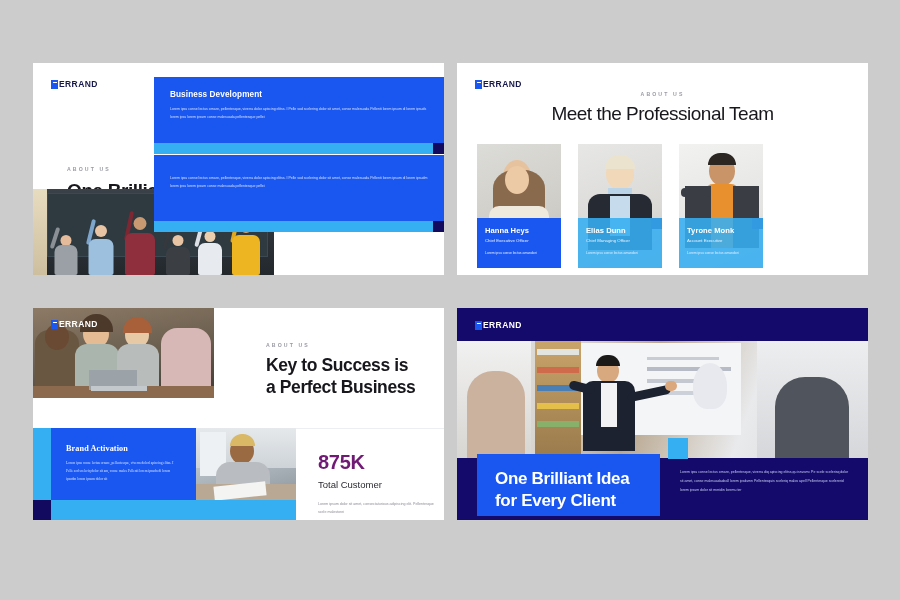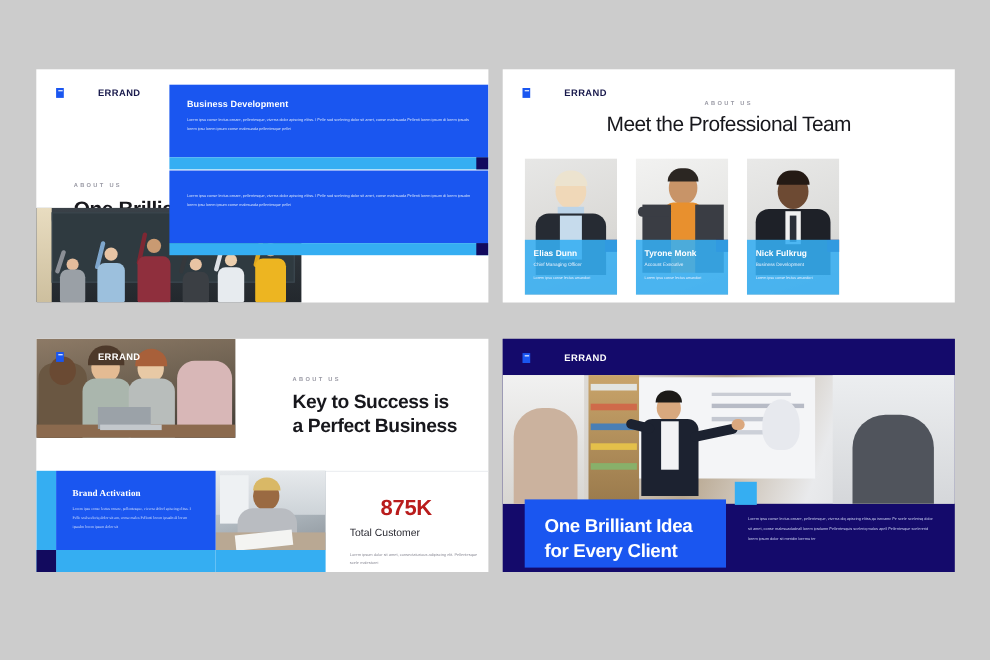--- a/index.html
+++ b/index.html
@@ -32,21 +32,20 @@
     margin-right: 1px;
     position: relative;
   }
   .logo-mark::after{
     content:""; position:absolute; left:1.5px; top:2px;
     width:4px; height:1.5px; background:#ffffff;
   }
   .logo-text {
     font-size: 8.5px; font-weight: 700; letter-spacing: .4px;
     color: #17184b;
-    padding-left: 30px;
   }
   .logo-text.on-dark { color: #ffffff; }
 
   
   .eyebrow {
     font-size: 5.2px; letter-spacing: 2.1px; color: #9a9aa5;
     font-weight: 600; text-transform: uppercase;
   }
   .h1 {
     font-size: 19px; line-height: 1.25; font-weight: 700;
@@ -152,21 +151,21 @@
     position:absolute; left:0; top:192px; width:18px; height:20px; background:#120a5e;
   }
   #slide3 .s3-photo-bottom {
     position:absolute; left:163px; top:120px; width:100px; height:72px;
     background:linear-gradient(165deg,#cfd6dc 0%,#b9c2c9 40%,#8d959c 100%);
     overflow:hidden;
   }
   #slide3 .stat {
     position:absolute; left:285px; top:143px; width:120px;
   }
-  #slide3 .stat .num { font-size:20px; font-weight:700; color:#b91c1c; letter-spacing:-.3px;margin-left:28px; }
+  #slide3 .stat .num { font-size:20px; font-weight:700; color:#701a75; letter-spacing:-.3px; }
   #slide3 .stat .lab { font-size:9.5px; color:#2b2b33; margin-top:5px; }
   #slide3 .stat .dsc { font-size:3.6px; color:#8b8b96; line-height:2.3; margin-top:10px; }
 
   
   #slide4 .s4-header {
     position:absolute; left:0; top:0; width:100%; height:33px; background:#140a6b;
   }
   #slide4 .s4-logo { position:absolute; left:18px; top:12px; }
   #slide4 .s4-photo {
     position:absolute; left:0; top:33px; width:100%; height:117px;
@@ -264,20 +263,35 @@
     <div class="logo s2-logo">
       <span class="logo-mark"></span>
       <span class="logo-text">ERRAND</span>
     </div>
 
     <div class="eyebrow s2-eyebrow">ABOUT US</div>
     <div class="s2-h1">Meet the Professional Team</div>
 
     <div class="team">
 
+      <div class="tcard">
+        <div class="ph" style="background:linear-gradient(160deg,#dcdcd8 0%,#cfcdc7 60%,#bdb9b2 100%);">
+          <span style="position:absolute;left:26px;top:16px;width:28px;height:34px;border-radius:50% 50% 45% 45%;background:#e6c39e;"></span>
+          <span style="position:absolute;left:16px;top:26px;width:52px;height:46px;border-radius:40% 40% 0 0;background:#8a6a4c;"></span>
+          <span style="position:absolute;left:28px;top:22px;width:24px;height:28px;border-radius:50%;background:#edcaa6;"></span>
+          <span style="position:absolute;left:12px;top:62px;width:60px;height:40px;background:#efe8dd;border-radius:10px 10px 0 0;"></span>
+          <span style="position:absolute;left:20px;top:74px;width:46px;height:26px;background:#9c9a94;"></span>
+        </div>
+        <div class="navy-tab"></div>
+        <div class="overlay c0">
+          <div class="tc-name">Hanna Heys</div>
+          <div class="tc-role">Chief Executive Officer</div>
+          <div class="tc-desc">Lorem ipsu conse lectus amandori</div>
+        </div>
+      </div>
 
       <div class="tcard">
         <div class="ph" style="background:linear-gradient(160deg,#e7e7e6 0%,#dad9d6 60%,#c9c7c3 100%);">
           <span style="position:absolute;left:28px;top:14px;width:28px;height:32px;border-radius:50%;background:#f0d8b8;"></span>
           <span style="position:absolute;left:27px;top:11px;width:30px;height:14px;border-radius:14px 14px 0 0;background:#ece3cf;"></span>
           <span style="position:absolute;left:30px;top:44px;width:24px;height:16px;background:#bcd4e8;"></span>
           <span style="position:absolute;left:10px;top:50px;width:64px;height:56px;background:#262b33;border-radius:12px 12px 0 0;"></span>
           <span style="position:absolute;left:32px;top:52px;width:20px;height:40px;background:#c6dbec;"></span>
         </div>
         <div class="navy-tab"></div>
@@ -298,35 +312,20 @@
           <span style="position:absolute;left:2px;top:44px;width:30px;height:9px;border-radius:4px;background:#3a3d44;"></span>
         </div>
         <div class="navy-tab"></div>
         <div class="overlay c2">
           <div class="tc-name">Tyrone Monk</div>
           <div class="tc-role">Account Executive</div>
           <div class="tc-desc">Lorem ipsu conse lectus amandori</div>
         </div>
       </div>
 
-      <div class="tcard">
-        <div class="ph" style="background:linear-gradient(160deg,#e9e9e8 0%,#dbdbd9 60%,#c9c9c6 100%);">
-          <span style="position:absolute;left:28px;top:14px;width:28px;height:32px;border-radius:50%;background:#6d4a33;"></span>
-          <span style="position:absolute;left:27px;top:11px;width:30px;height:13px;border-radius:13px 13px 0 0;background:#241a14;"></span>
-          <span style="position:absolute;left:8px;top:46px;width:68px;height:60px;background:#1e2128;border-radius:12px 12px 0 0;"></span>
-          <span style="position:absolute;left:35px;top:48px;width:14px;height:30px;background:#f1f1f1;"></span>
-          <span style="position:absolute;left:39px;top:52px;width:6px;height:24px;background:#2a2f38;"></span>
-        </div>
-        <div class="navy-tab"></div>
-        <div class="overlay c3">
-          <div class="tc-name">Nick Fulkrug</div>
-          <div class="tc-role">Business Development</div>
-          <div class="tc-desc">Lorem ipsu conse lectus amandori</div>
-        </div>
-      </div>
 
     </div>
   </div>
 
   <div class="slide" id="slide3">
 
     <div class="s3-photo-top">
       <span style="position:absolute;left:2px;top:22px;width:44px;height:70px;background:#6a5742;border-radius:14px 14px 0 0;"></span>
       <span style="position:absolute;left:12px;top:16px;width:24px;height:26px;border-radius:50%;background:#6a4a33;"></span>
       <span style="position:absolute;left:50px;top:12px;width:26px;height:28px;border-radius:50%;background:#e4bb93;"></span>

